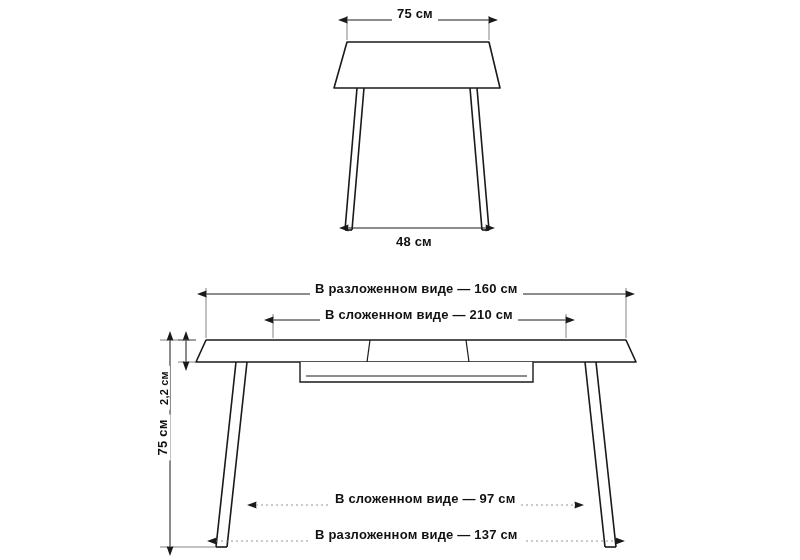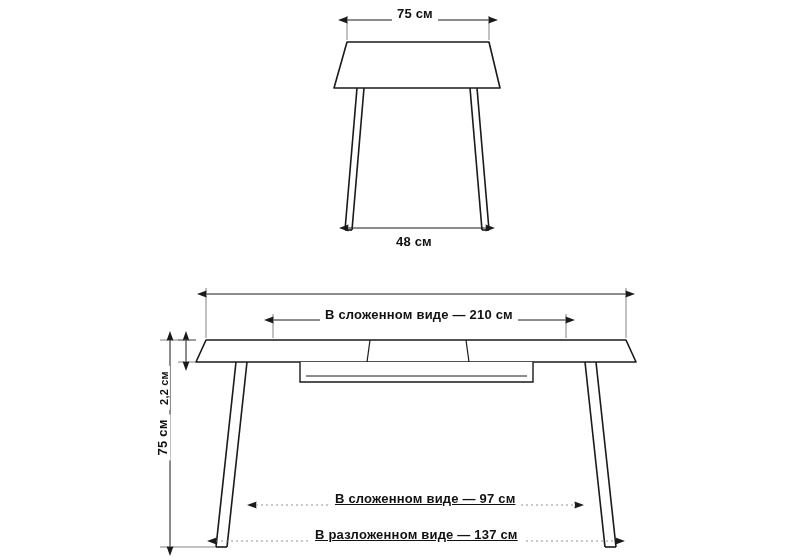--- a/index.html
+++ b/index.html
@@ -122,24 +122,25 @@
       <line x1="256" y1="505" x2="575" y2="505" stroke="#888888" stroke-width="0.9" stroke-dasharray="2,3" marker-start="url(#arrowStart)" marker-end="url(#arrowEnd)"></line>
 
       <line x1="216" y1="541" x2="616" y2="541" stroke="#888888" stroke-width="0.9" stroke-dasharray="2,3" marker-start="url(#arrowStart)" marker-end="url(#arrowEnd)"></line>
     </g>
   </svg>
 
   <div class="dim-label" style="left:392px; top:6px;">75 см</div>
 
   <div class="dim-label" style="left:391px; top:214px;margin-top:20px;">48 см</div>
 
+  <div class="dim-label" style="left:310px; top:281px;">В разложенном виде — 160 см</div>
 
   <div class="dim-label" style="left:320px; top:307px;">В сложенном виде — 210 см</div>
 
   <div class="dim-label small vertical" style="left:164px; top:364px; transform:rotate(-90deg) translate(-18px,-22px);">2,2 см</div>
 
   <div class="dim-label vertical" style="left:140px; top:430px; transform:rotate(-90deg) translate(0,0);">75 см</div>
 
-  <div class="dim-label" style="left:330px; top:491px;text-decoration:underline;">В сложенном виде — 97 см</div>
+  <div class="dim-label" style="left:330px; top:491px;">В сложенном виде — 97 см</div>
 
-  <div class="dim-label" style="left:310px; top:527px;text-decoration:underline;">В разложенном виде — 137 см</div>
+  <div class="dim-label" style="left:310px; top:527px;">В разложенном виде — 137 см</div>
 
 </div>
 
 </body></html>

